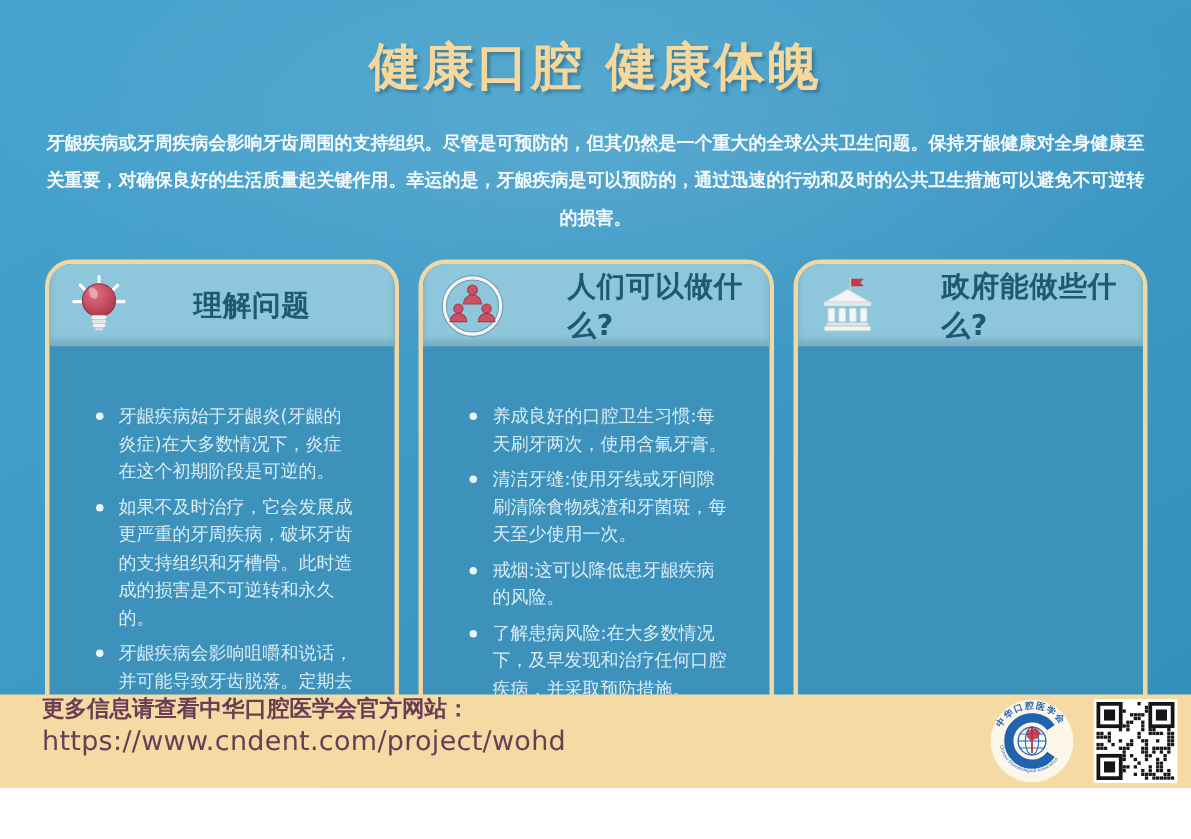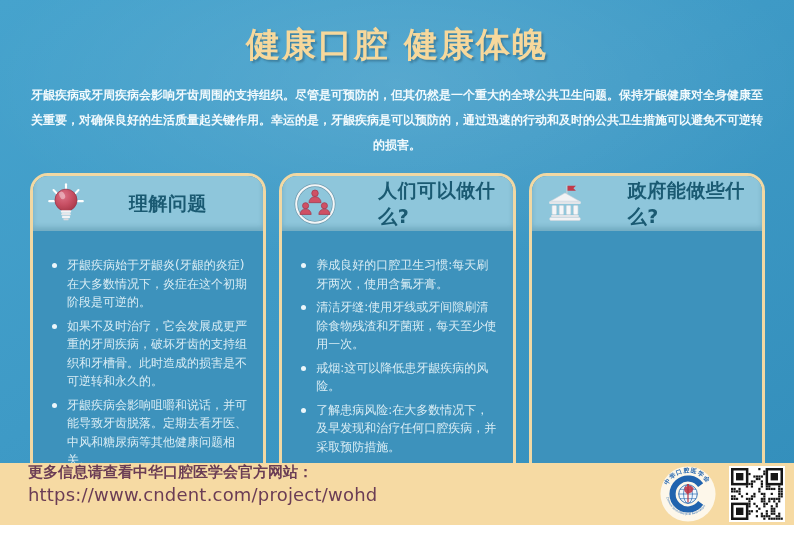--- a/index.html
+++ b/index.html
@@ -28,21 +28,21 @@
     display:flex;flex-direction:column;background:#3D92BC;
   }
   .card-header{
     height:55px;flex:none;background:#8EC6DB;
     display:flex;align-items:center;gap:9px;padding:0 6px 0 10px;
     box-shadow:inset 0 -4px 5px rgba(23,84,108,0.22);
   }
   .card-icon{width:46px;height:46px;flex:none;}
   .card-title{color:#1A5A72;font-size:19px;font-weight:700;letter-spacing:0.5px;margin-left:31px;}
   .card-body{flex:1;padding:21px 10px 0 13px;}
-  .bullets{margin:4px;padding:0;list-style:none;}
+  .bullets{margin:16px;padding:0;list-style:none;}
   .bullets li{
     position:relative;padding-left:17px;margin-bottom:5px;
     color:#D8ECF4;font-size:12px;line-height:18.5px;font-weight:500;
   }
   .bullets li::before{
     content:"";position:absolute;left:2px;top:7px;width:5px;height:5px;
     border-radius:50%;background:#ECF6FA;
   }
   .footer{
     position:absolute;left:0;right:0;bottom:0;height:62px;background:#F6DAA3;

